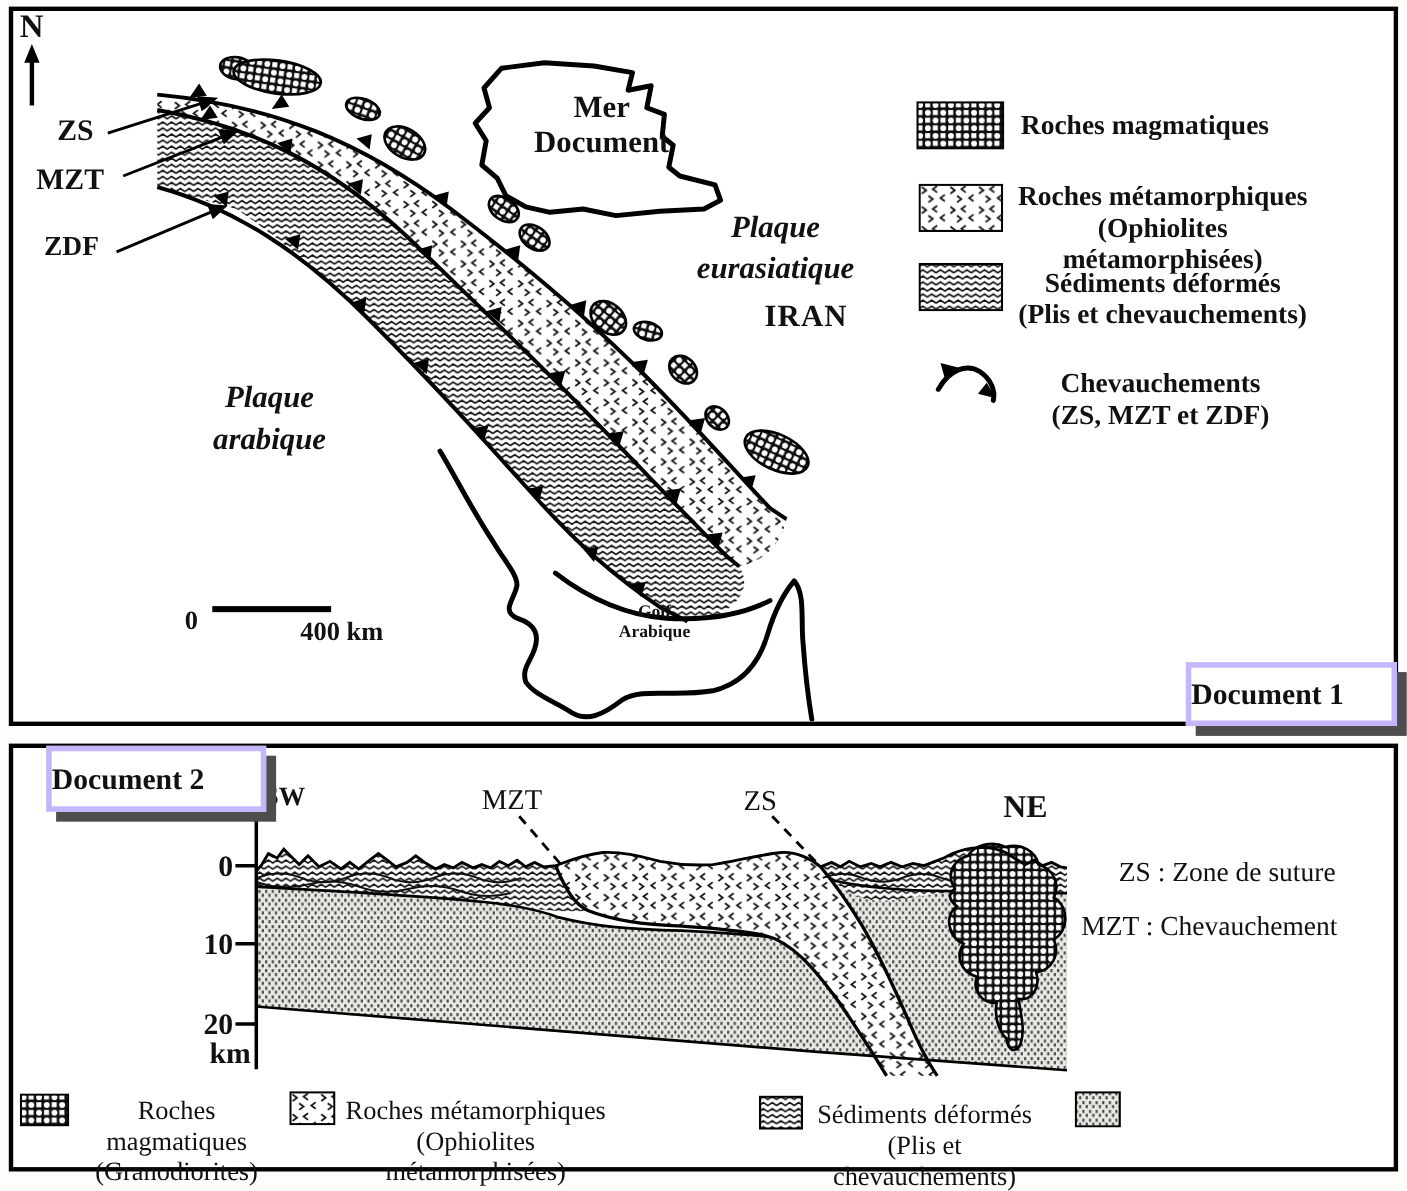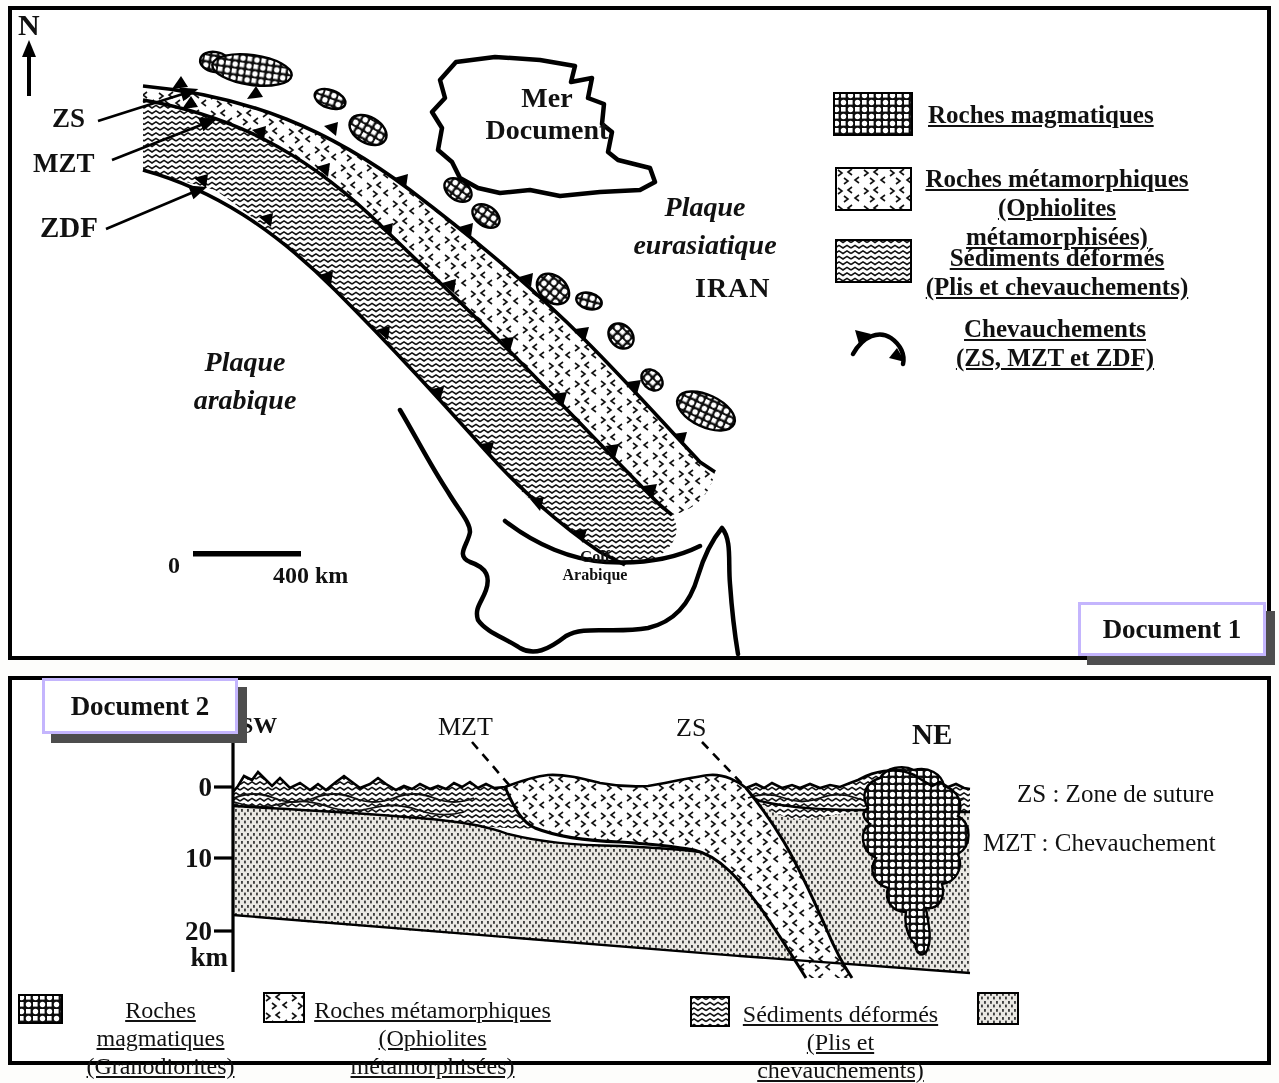--- a/index.html
+++ b/index.html
@@ -6,23 +6,23 @@
   .page{position:relative;width:1279px;height:1083px;background:#fdfdfb;overflow:hidden;
         font-family:"Liberation Serif","DejaVu Serif",serif;color:#111;}
   .panel{position:absolute;background:#ffffff;border:4px solid #000;}
   #panel1{left:8px;top:6px;width:1255px;height:646px;}
   #panel2{left:8px;top:676px;width:1255px;height:381px;}
   .panel svg.draw{position:absolute;left:0;top:0;}
   .lbl{position:absolute;white-space:pre;line-height:1.15;}
   .b{font-weight:bold;}
   .i{font-style:italic;}
   .ctr{text-align:center;}
-  .docbox{position:absolute;background:#fff;border:3px solid #c4b5fd;box-shadow:9px 9px 0 #4d4d4d;
-          display:flex;align-items:center;justify-content:center;font-weight:bold;font-size:27px;z-index:5;}
-  .legend-text{position:absolute;text-decoration:underline;}
+  .docbox{position:absolute;background:#fff;border:5px solid #c4b5fd;box-shadow:9px 9px 0 #4d4d4d;
+          display:flex;align-items:center;font-weight:bold;font-size:27px;z-index:5;}
+  .legend-text{position:absolute;}
   .leg1{font-size:25px;font-weight:bold;line-height:29px;}
   .leg2{font-size:24px;font-weight:normal;line-height:28px;}
   .swatch{position:absolute;}
   .tick-label{position:absolute;font-weight:bold;font-size:27px;text-align:right;width:40px;}
   .ann{position:absolute;font-size:25px;}
 </style>
 </head>
 <body>
 
 <div class="page">
@@ -150,21 +150,21 @@
           <polygon points="204,188 194,197 190,187" fill="#000"></polygon>
       </g>
 
       <rect x="193" y="551" width="108" height="5.5" fill="#000"></rect>
     </svg>
   </div>
 
   <div class="lbl b" style="left:18px;top:8px;font-size:30px;">N</div>
   <div class="lbl b" style="left:52px;top:103px;font-size:27px;">ZS</div>
   <div class="lbl b" style="left:33px;top:148px;font-size:27px;">MZT</div>
-  <div class="lbl b" style="left:40px;top:211px;font-size:29px;">ZDF</div>
+  <div class="lbl b" style="left:40px;top:211px;font-size:25px;">ZDF</div>
 
   <div class="lbl b ctr" style="left:482px;top:82px;width:130px;font-size:28px;"><span>Mer</span><br><span>Document</span></div>
 
   <div class="lbl b i ctr" style="left:600px;top:188px;width:210px;font-size:28px;line-height:38px;"><span>Plaque</span><br><span>eurasiatique</span></div>
 
   <div class="lbl b" style="left:663px;top:272px;font-size:28px;letter-spacing:1px;margin-left:32px;">IRAN</div>
 
   <div class="lbl b i ctr" style="left:155px;top:343px;width:180px;font-size:28px;line-height:38px;"><span>Plaque</span><br><span>arabique</span></div>
 
   <div class="lbl b ctr" style="left:530px;top:548px;width:130px;font-size:16px;"><span>Golf</span><br><span>Arabique</span></div>
@@ -185,21 +185,21 @@
   <svg class="swatch" style="left:835px;top:239px;" width="77" height="44">
       <rect x="1" y="1" width="75" height="42" fill="url(#pat-sediments)" stroke="#000" stroke-width="2"></rect>
     </svg>
   <div class="legend-text leg1 ctr" style="left:917px;top:243px;width:280px;"><span>Sédiments déformés</span><br><span>(Plis et chevauchements)</span></div>
 
   <svg class="swatch" style="left:845px;top:318px;" width="70" height="52" viewBox="0 0 70 52">
     <path d="M8,36 C18,18 34,12 46,20 C56,27 60,37 58,46" stroke="#000" stroke-width="4.5" fill="none" stroke-linecap="round"></path>
     <polygon points="14,26 26,16 10,12" fill="#000"></polygon>
     <polygon points="52,30 60,44 44,40" fill="#000"></polygon>
   </svg>
-  <div class="legend-text leg1 ctr" style="left:925px;top:314px;width:260px;"><span>Chevauchements</span><br><span>(ZS, MZT et ZDF)</span></div>
+  <div class="legend-text leg1 ctr" style="left:925px;top:334px;width:260px;"><span>Chevauchements</span><br><span>(ZS, MZT et ZDF)</span></div>
 
   <div class="docbox" style="left:1078px;top:602px;width:182px;height:48px;">
       <span>Document 1</span>
     </div>
 
   <div id="panel2" class="panel">
     <svg class="draw" width="1255" height="381" viewBox="12 680 1255 381">
 
       <path d="M233,806 C300,810 380,814 440,820 C470,823 492,828 508,834 C540,842 570,845 620,846
            C660,848 680,849 700,852 C720,840 740,815 756,800 C780,806 820,810 860,810

